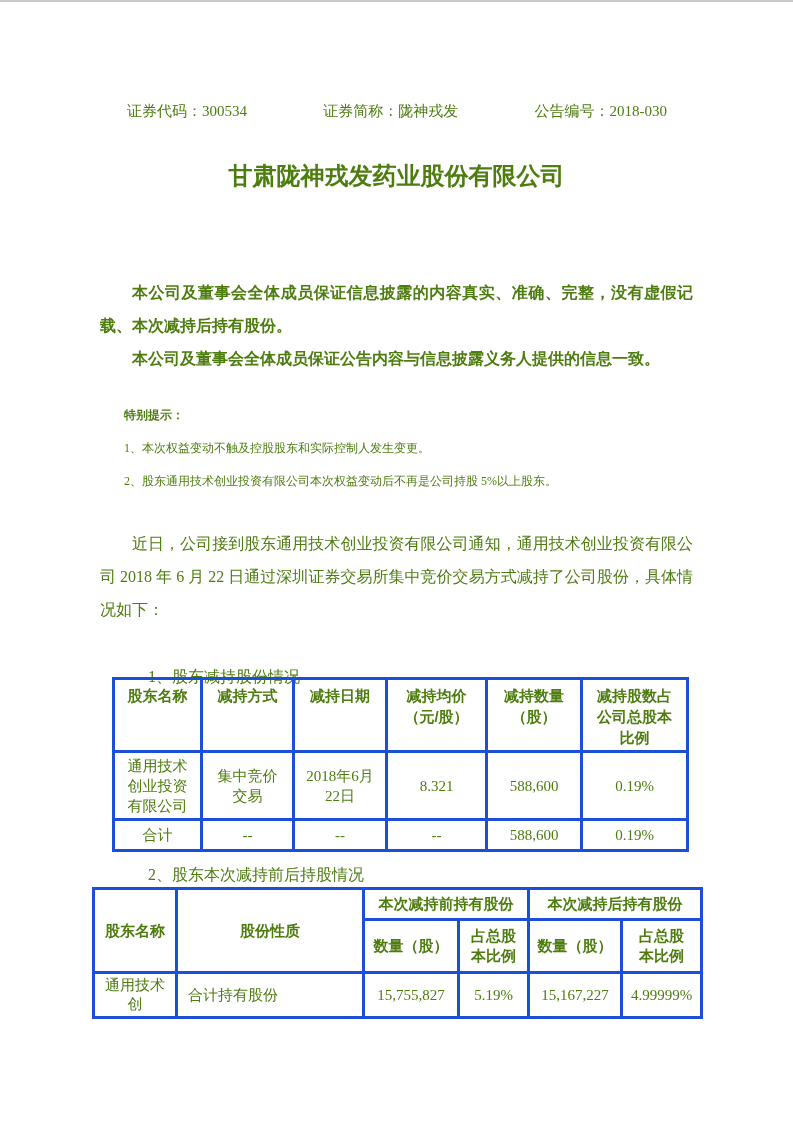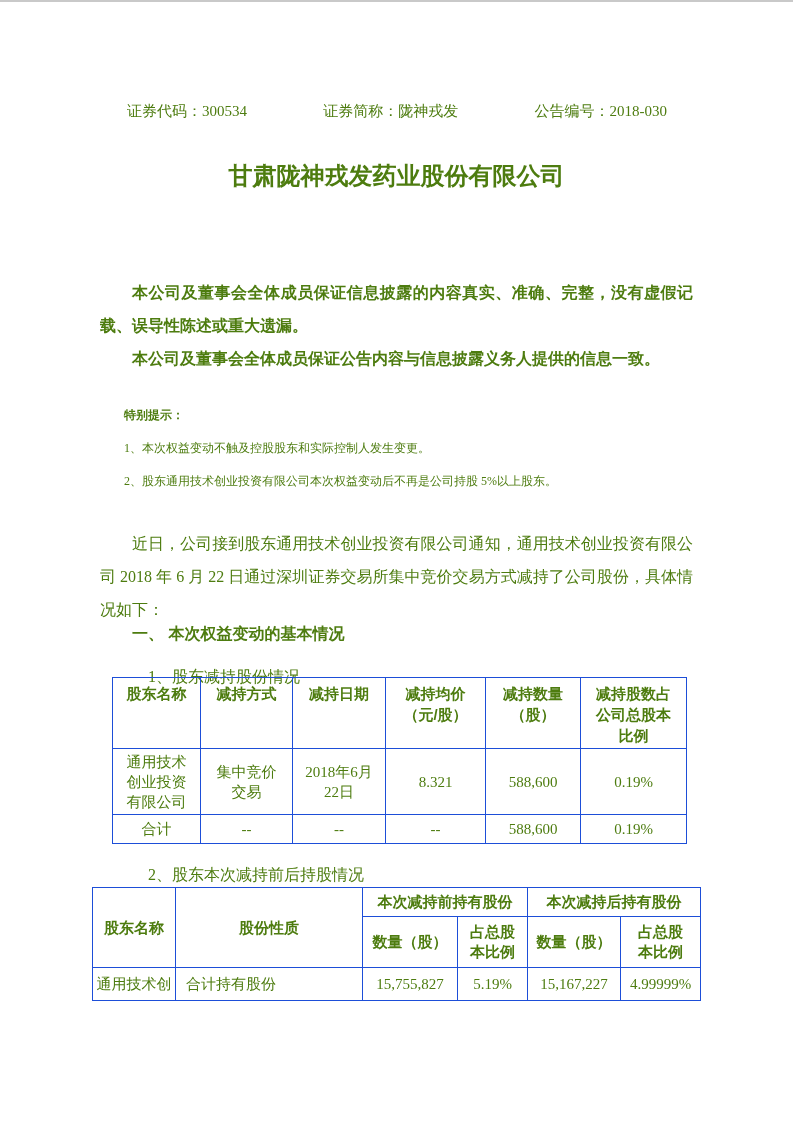--- a/index.html
+++ b/index.html
@@ -60,21 +60,21 @@
   }
   .sub-heading {
     position:absolute; left:100px; width:593px;
     font-size:16px; line-height:28px; text-indent:2em; margin:16px;
   }
   .sub-heading.s1 { top:647px; }
   .sub-heading.s2 { top:845px; }
   
   table { border-collapse:collapse; table-layout:fixed; }
   th, td {
-    border:1px solid #1d4ed8;
+    border:3px solid #1d4ed8;
     white-space:pre-line;
     text-align:center;
     padding:2px 3px;
     overflow:hidden;
   }
   th {
     font-family:"Liberation Sans","DejaVu Sans",sans-serif;
     font-weight:bold;
   }
   .t1 {
@@ -103,33 +103,32 @@
 
   <div class="doc-header">
     <span>证券代码：300534</span>
     <span>证券简称：陇神戎发</span>
     <span>公告编号：2018-030</span>
   </div>
 
   <div class="title title-company">甘肃陇神戎发药业股份有限公司</div>
 
   <div class="statements">
-    <p>本公司及董事会全体成员保证信息披露的内容真实、准确、完整，没有虚假记载、误导性陈述或重大遗漏。</p>
+    <p>本公司及董事会全体成员保证信息披露的内容真实、准确、完整，没有虚假记载、本次减持后持有股份。</p>
     <p>本公司及董事会全体成员保证公告内容与信息披露义务人提供的信息一致。</p>
   </div>
 
   <div class="special">
     <p class="head">特别提示：</p>
     <p>1、本次权益变动不触及控股股东和实际控制人发生变更。</p>
     <p>2、股东通用技术创业投资有限公司本次权益变动后不再是公司持股 5%以上股东。</p>
   </div>
 
   <p class="intro">近日，公司接到股东通用技术创业投资有限公司通知，通用技术创业投资有限公司 2018 年 6 月 22 日通过深圳证券交易所集中竞价交易方式减持了公司股份，具体情况如下：</p>
 
-  <p class="sec-heading">一、 本次权益变动的基本情况</p>
   <p class="sub-heading s1">1、股东减持股份情况</p>
 
   <table class="t1">
     <colgroup>
       <col style="width:88px">
         <col style="width:92px">
         <col style="width:93px">
       <col style="width:100px">
         <col style="width:95px">
         <col style="width:106px">

